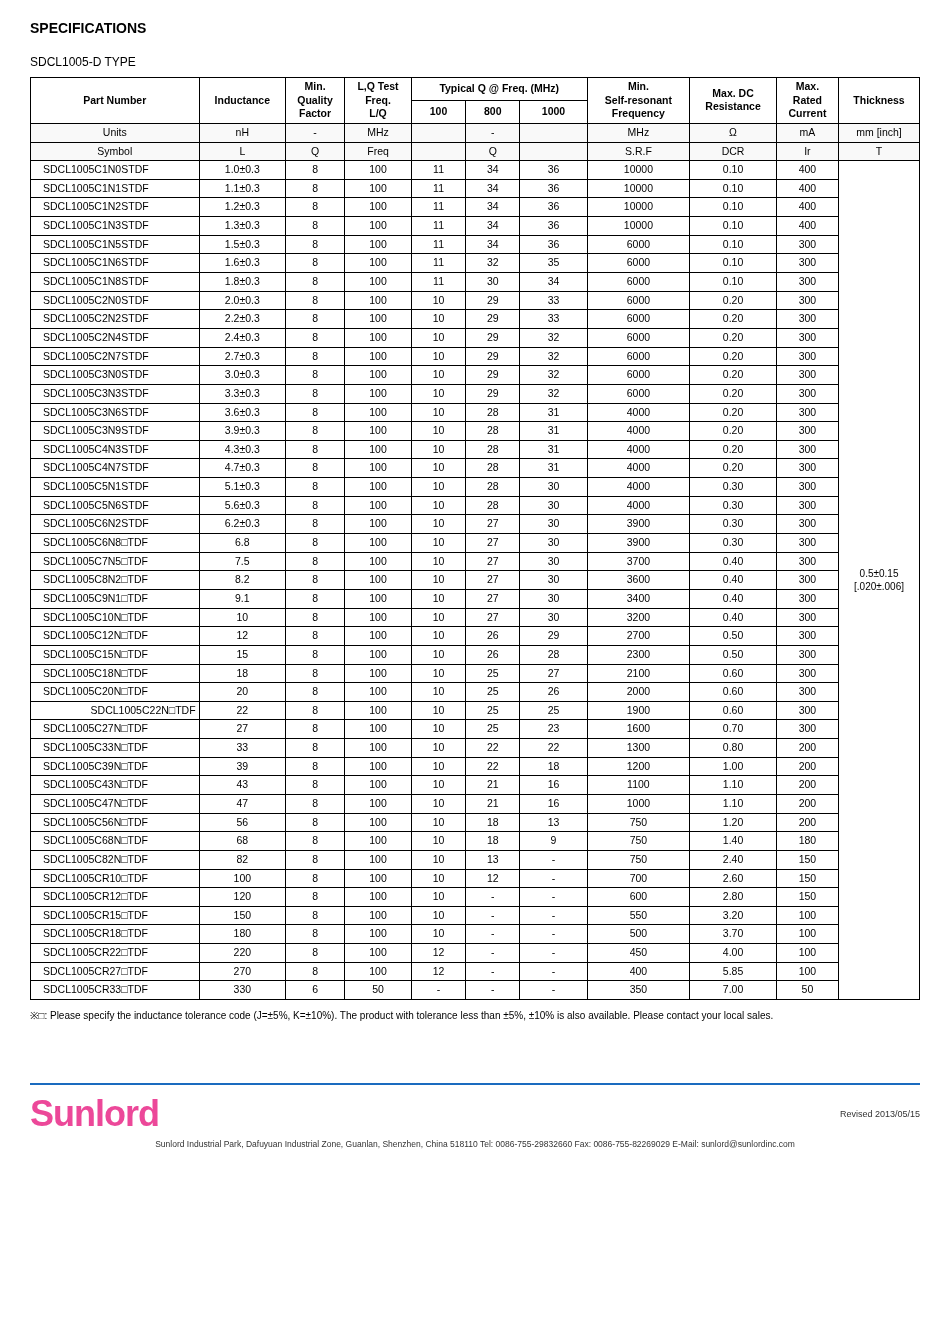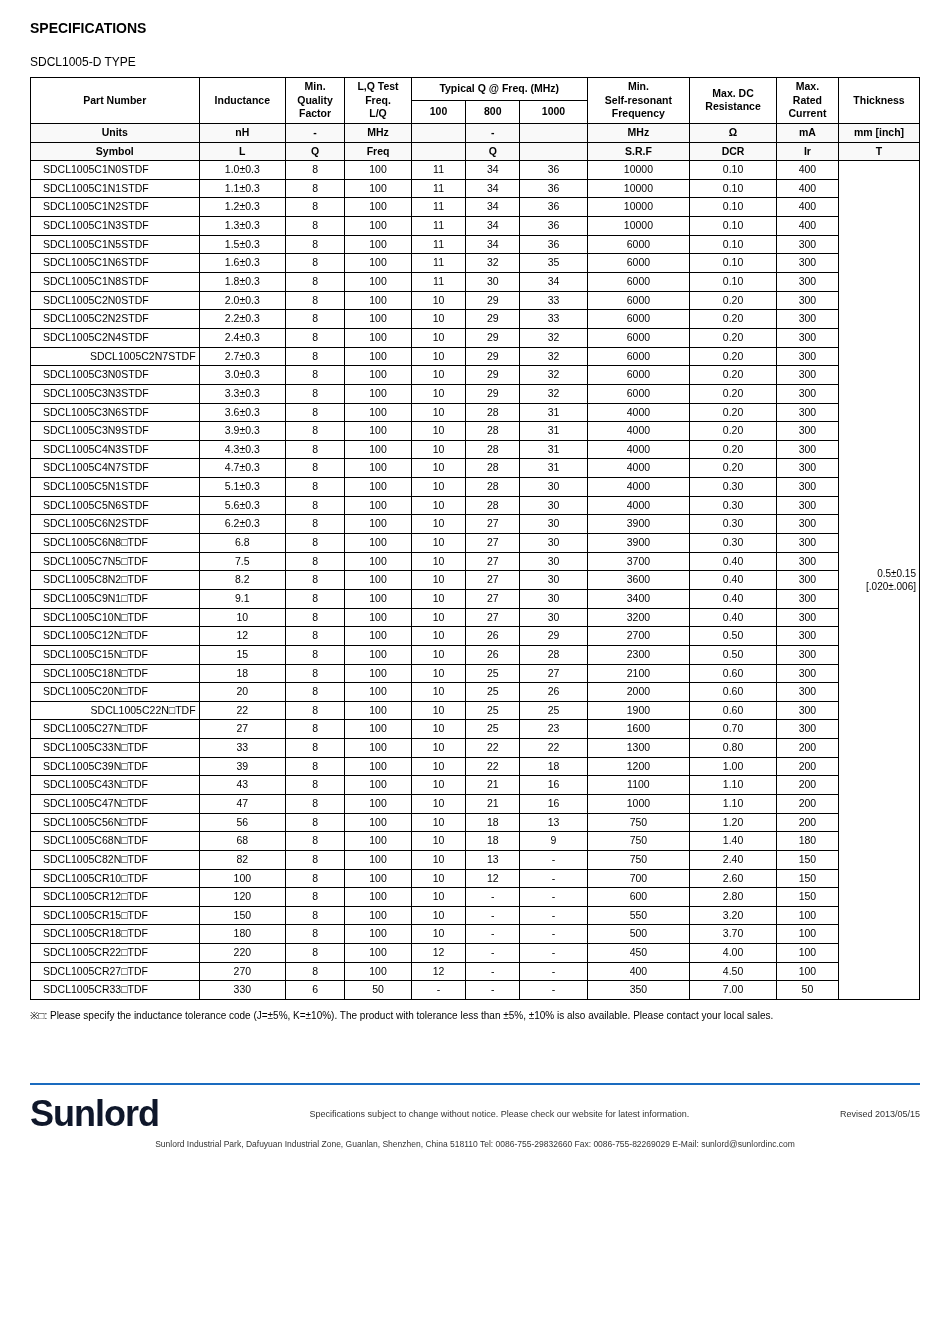--- a/index.html
+++ b/index.html
@@ -37,21 +37,21 @@
       background: #fff;
       font-weight: bold;
     }
     td {
       font-weight: normal;
     }
     .header-row th {
       vertical-align: middle;
     }
     .units-row td, .symbol-row td {
-      font-weight: bold;
+      font-weight: normal;
       background: #f9f9f9;
     }
     .data-row td:first-child {
       text-align: left;
       padding-left: 12px;
     }
     .note {
       margin-top: 8px;
       font-size: 10px;
       line-height: 1.5;
@@ -60,21 +60,21 @@
       margin-top: 60px;
       border-top: 2px solid #1a6bbf;
       padding-top: 8px;
       display: flex;
       align-items: center;
       justify-content: space-between;
     }
     .brand-name {
       font-size: 36px;
       font-weight: bold;
-      color: #0f172a;
+      color: #ec4899;
       letter-spacing: -1px;
     }
     .footer-text {
       font-size: 9px;
       color: #333;
       text-align: center;
       flex: 1;
       margin: 0 20px;
     }
     .footer-revised {
@@ -146,21 +146,21 @@
         <td style="text-align: left;">SDCL1005C1N0STDF</td>
         <td>1.0±0.3</td>
         <td>8</td>
         <td>100</td>
         <td>11</td>
         <td>34</td>
         <td>36</td>
         <td>10000</td>
         <td>0.10</td>
         <td>400</td>
-        <td rowspan="45" style="vertical-align: middle; white-space: pre-line; font-size: 10px; text-align: right;">0.5±0.15
+        <td rowspan="45" style="vertical-align: middle; white-space: pre-line; font-size: 10px;">0.5±0.15
 [.020±.006]</td>
       </tr>
       <tr class="data-row">
         <td style="text-align: left;">SDCL1005C1N1STDF</td>
         <td>1.1±0.3</td>
         <td>8</td>
         <td>100</td>
         <td>11</td>
         <td>34</td>
         <td>36</td>
@@ -258,21 +258,21 @@
         <td>8</td>
         <td>100</td>
         <td>10</td>
         <td>29</td>
         <td>32</td>
         <td>6000</td>
         <td>0.20</td>
         <td>300</td>
       </tr>
       <tr class="data-row">
-        <td style="text-align: right;">SDCL1005C2N7STDF</td>
+        <td style="text-align: left;">SDCL1005C2N7STDF</td>
         <td>2.7±0.3</td>
         <td>8</td>
         <td>100</td>
         <td>10</td>
         <td>29</td>
         <td>32</td>
         <td>6000</td>
         <td>0.20</td>
         <td>300</td>
       </tr>
@@ -662,21 +662,21 @@
       </tr>
       <tr class="data-row">
         <td style="text-align: left;">SDCL1005CR27□TDF</td>
         <td>270</td>
         <td>8</td>
         <td>100</td>
         <td>12</td>
         <td>-</td>
         <td>-</td>
         <td>400</td>
-        <td>4.50</td>
+        <td>5.85</td>
         <td>100</td>
       </tr>
       <tr class="data-row">
         <td style="text-align: left; margin-top: 25px;">SDCL1005CR33□TDF</td>
         <td>330</td>
         <td>6</td>
         <td>50</td>
         <td>-</td>
         <td>-</td>
         <td>-</td>
@@ -684,18 +684,15 @@
         <td>7.00</td>
         <td>50</td>
       </tr>
     </tbody>
 </table>
 
 <p class="note">※□: Please specify the inductance tolerance code (J=±5%, K=±10%). The product with tolerance less than ±5%, ±10% is also available. Please contact your local sales.</p>
 
 <div class="footer-brand">
   <span class="brand-name">Sunlord</span>
-  <div class="footer-text">
-    <div>Specifications subject to change without notice. Please check our website for latest information.</div>
-  </div>
   <div class="footer-revised">Revised 2013/05/15</div>
 </div>
 <div class="footer-address">Sunlord Industrial Park, Dafuyuan Industrial Zone, Guanlan, Shenzhen, China 518110 Tel: 0086-755-29832660 Fax: 0086-755-82269029 E-Mail: sunlord@sunlordinc.com</div>
 
 </body></html>

